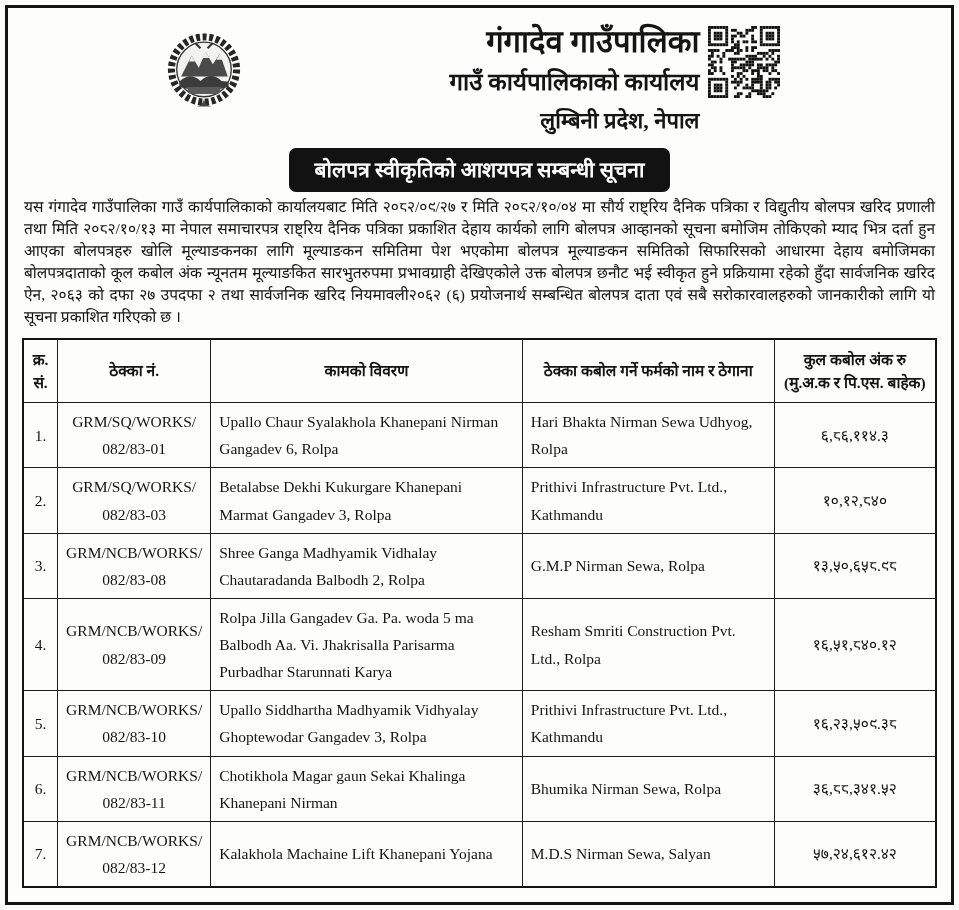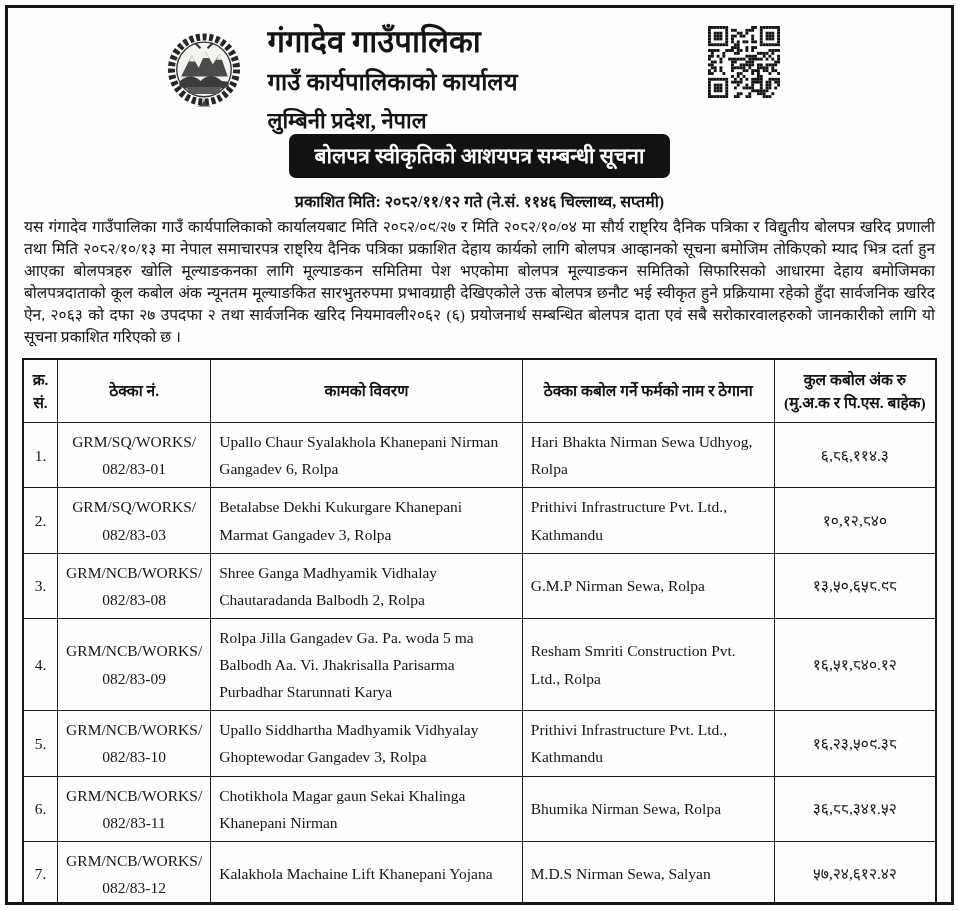--- a/index.html
+++ b/index.html
@@ -7,31 +7,31 @@
   body { width:959px; height:910px; position:relative;
          font-family:"Liberation Serif","DejaVu Serif",serif; color:#141414; }
   .sheet { position:absolute; inset:0; background:#fdfdfc; }
   .frame { position:absolute; inset:5px; border:3px solid #151515;
            padding:16px 14px 8px 14px; overflow:hidden; background:#fdfdfc; }
 
   
   .masthead { width:640px; margin:0 auto; display:grid;
               grid-template-columns:100px 1fr 92px; align-items:start; column-gap:8px; }
   .emblem { width:88px; height:86px; margin-top:6px; }
-  .head-center { text-align:left; }
+  .head-center { text-align:right; }
   .org-title { font-size:31px; font-weight:bold; line-height:1.15; margin:0; }
   .org-sub   { font-size:24px; font-weight:bold; margin:4px 0 0 0; }
   .org-addr  { font-size:17px; font-weight:bold; margin-top:9px; }
   .org-prov  { font-size:22px; font-weight:bold; margin-top:7px; }
   .qr { width:72px; height:72px; margin-top:2px; }
   .qr svg { width:100%; height:100%; }
   .qr rect { fill:#111; }
 
   
-  .banner-row { text-align:center; }
+  .banner-row { text-align:center; margin-top:14px; }
   .banner { display:inline-block; background:#121212; color:#fff; font-weight:bold;
             font-size:21px; padding:7px 26px 9px 26px; border-radius:7px; }
 
   .published { text-align:center; font-weight:bold; font-size:16px; margin-top:12px; }
 
   .body-text { font-size:15.5px; line-height:1.42; text-align:justify;
                margin:4px 2px 0 2px; white-space:normal; }
 
   
   table.tender { width:100%; border-collapse:collapse; margin-top:10px;
@@ -378,21 +378,20 @@
             <rect x="57.60" y="69.12" width="2.88" height="2.88"></rect>
             <rect x="60.48" y="69.12" width="2.88" height="2.88"></rect>
           </svg>
       </div>
     </div>
 
     <div class="banner-row">
       <div class="banner">बोलपत्र स्वीकृतिको आशयपत्र सम्बन्धी सूचना</div>
     </div>
 
-    <div class="published">प्रकाशित मिति: २०८२/११/१२ गते (ने.सं. ११४६ चिल्लाथ्व, सप्तमी)</div>
 
     <p class="body-text">यस गंगादेव गाउँपालिका गाउँ कार्यपालिकाको कार्यालयबाट मिति २०८२/०९/२७ र मिति २०८२/१०/०४  मा सौर्य राष्ट्रिय दैनिक पत्रिका र विद्युतीय बोलपत्र खरिद प्रणाली तथा मिति २०८२/१०/१३ मा नेपाल समाचारपत्र राष्ट्रिय दैनिक पत्रिका प्रकाशित देहाय कार्यको लागि बोलपत्र आव्हानको सूचना बमोजिम तोकिएको म्याद भित्र दर्ता हुन आएका बोलपत्रहरु खोलि मूल्याङकनका लागि मूल्याङकन समितिमा पेश भएकोमा बोलपत्र मूल्याङकन समितिको सिफारिसको आधारमा देहाय बमोजिमका बोलपत्रदाताको कूल कबोल अंक न्यूनतम मूल्याङकित सारभुतरुपमा प्रभावग्राही देखिएकोले उक्त बोलपत्र छनौट भई स्वीकृत हुने प्रक्रियामा रहेको हुँदा सार्वजनिक खरिद ऐन, २०६३ को दफा २७ उपदफा २ तथा सार्वजनिक खरिद नियमावली२०६२ (६) प्रयोजनार्थ सम्बन्धित बोलपत्र दाता एवं सबै सरोकारवालहरुको जानकारीको लागि यो सूचना प्रकाशित गरिएको छ ।</p>
 
     <table class="tender">
       <colgroup>
         <col class="w-sn">
           <col class="w-contract">
           <col class="w-work">
           <col class="w-firm">
           <col class="w-amount">

